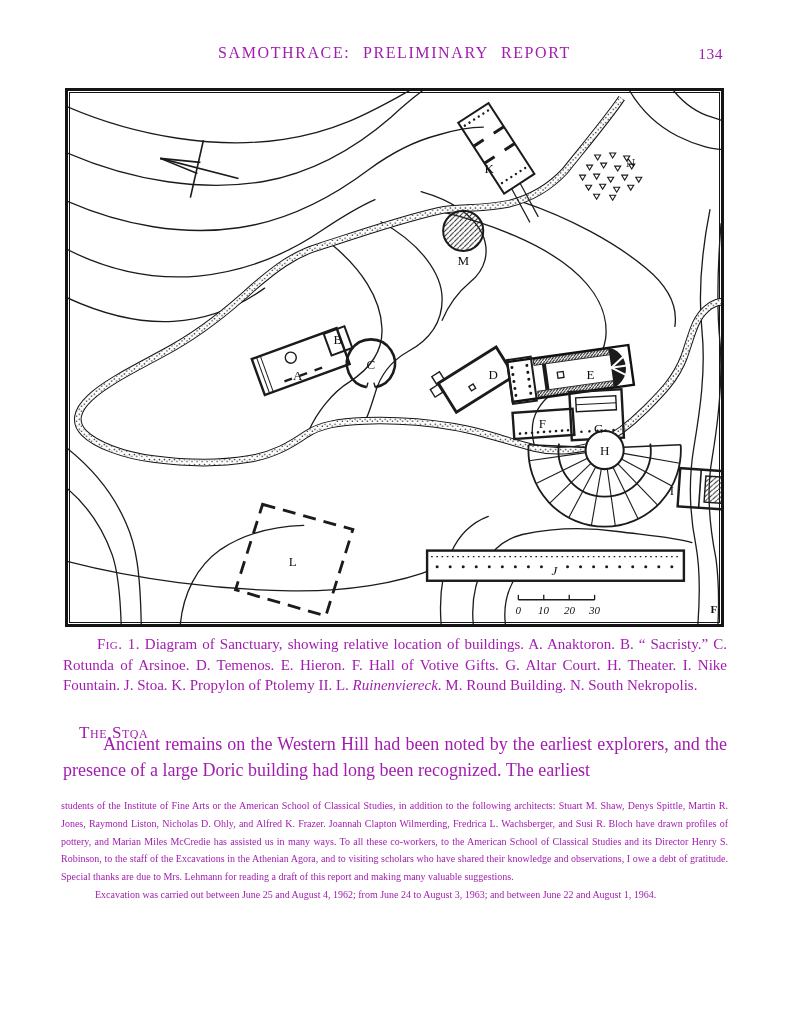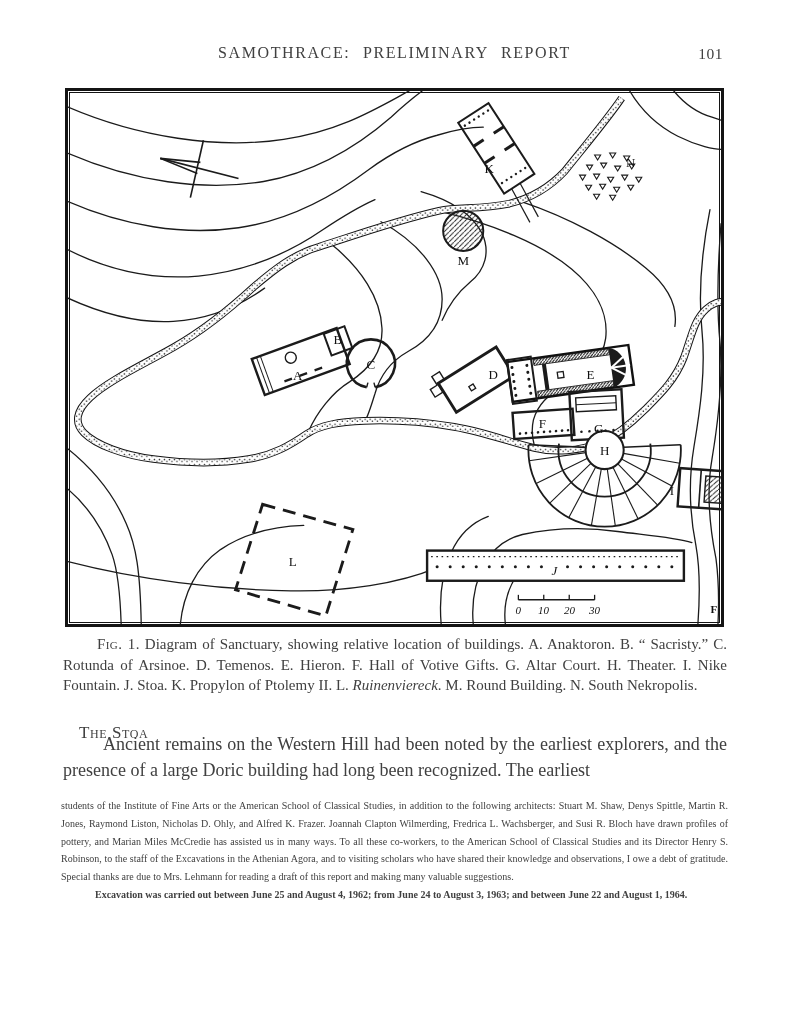--- a/index.html
+++ b/index.html
@@ -1,18 +1,18 @@
 <!DOCTYPE html>
 <html><head>
 <meta charset="utf-8">
 <style>
   html,body{margin:0;padding:0;background:#e8e8e8;}
   .page{
     position:relative;width:789px;height:1024px;margin:0 auto;
-    background:#ffffff;color:#404040;
+    background:#ffffff;color:#a21caf;
     font-family:"Liberation Serif","DejaVu Serif",serif;
     overflow:hidden;
   }
   
   .header{position:absolute;top:44px;left:0;width:100%;height:22px;}
   .header .title{
     position:absolute;left:0;width:100%;text-align:center;
     font-size:16px;letter-spacing:1.6px;word-spacing:7px;
   }
   .header .pagenum{position:absolute;right:66px;top:1px;font-size:15.5px;letter-spacing:.5px;}
@@ -30,34 +30,34 @@
   .caption .lead{margin-right:5px;}
   
   .section-heading{position:absolute;top:707px;left:63px;margin:16px;
     font-size:17px;font-weight:normal;font-variant:small-caps;letter-spacing:.6px;}
   .body-text{position:absolute;top:731px;left:63px;width:664px;margin:0;
     font-size:18px;line-height:26px;text-align:justify;text-indent:40px;}
   
   .footnote{position:absolute;top:797px;left:61px;width:667px;
     font-size:10px;line-height:17.8px;text-align:justify;}
   .footnote p{margin:0;}
-  .footnote p.indent{text-indent:34px;font-weight:bold;}
+  .footnote p.indent{text-indent:34px;}
   
   .ink{stroke:#1b1b1b;fill:none;}
   text.maplabel{font-family:"Liberation Serif",serif;font-size:13px;fill:#111;}
   text.hand{font-family:"Liberation Serif",serif;font-style:italic;font-size:11px;fill:#111;}
 </style>
 </head>
 <body>
 
 <div class="page">
 
   <div class="header">
     <div class="title">SAMOTHRACE: PRELIMINARY REPORT</div>
-    <div class="pagenum">101</div>
+    <div class="pagenum">134</div>
   </div>
 
   <div class="figure">
     <div class="inner"></div>
     <svg viewBox="0 0 651 530" preserveAspectRatio="none">
       <defs>
         <pattern id="stip" width="5" height="5" patternUnits="userSpaceOnUse">
           <circle cx="1.2" cy="1.4" r="0.75" fill="#222"></circle>
           <circle cx="3.6" cy="3.4" r="0.75" fill="#222"></circle>
         </pattern>

